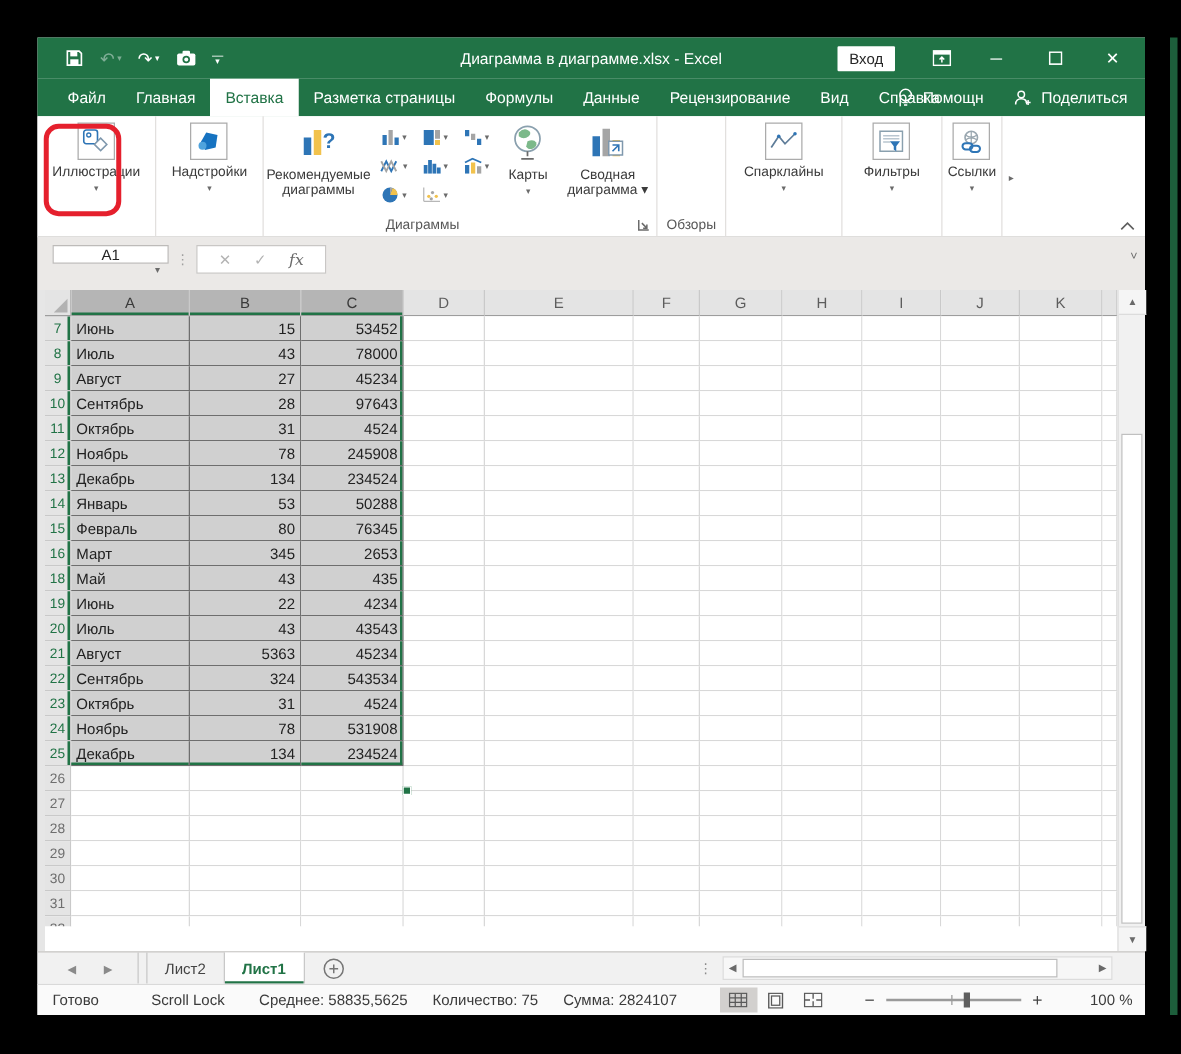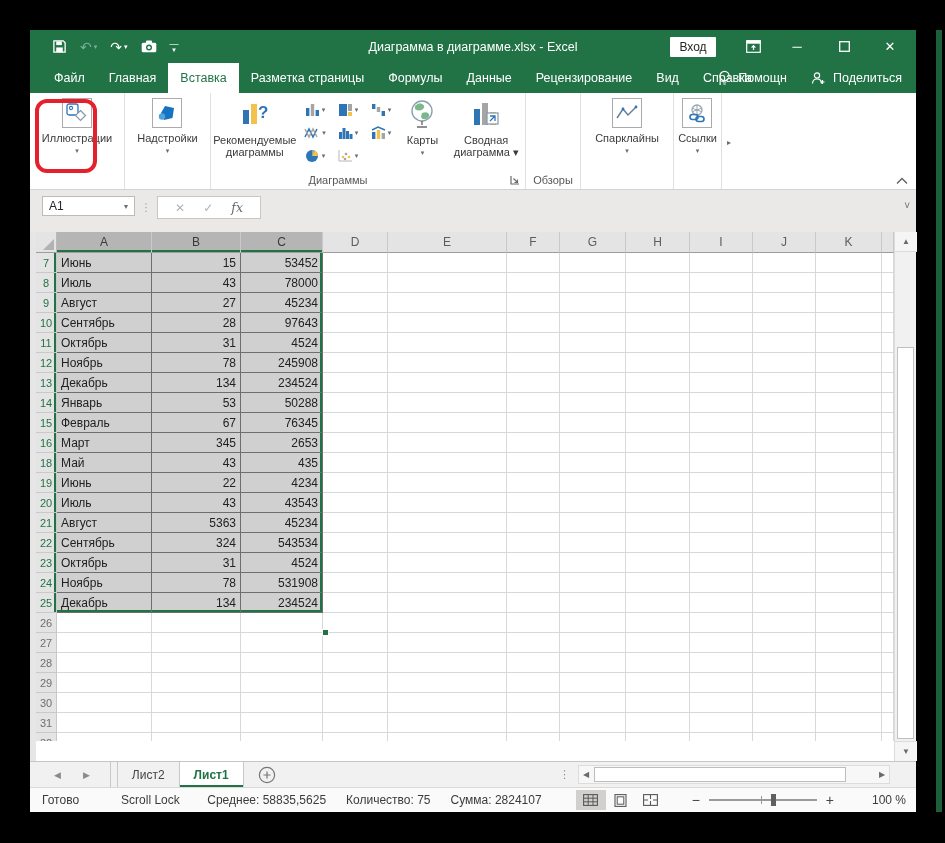--- a/index.html
+++ b/index.html
@@ -42,22 +42,22 @@
   .cg-cell { display:flex; align-items:center; justify-content:center; gap:2px; }
   .cg-dd { font-size:7px; color:#6b6b6b; }
   .more-strip { width:14px; display:flex; align-items:center; justify-content:center; color:#6b6b6b;
                 font-size:8px; border-right:none; }
   .collapse-chevron { position:absolute; right:8px; bottom:4px; color:#5f5f5f; font-size:10px; }
   .red-annot { position:absolute; left:5px; top:69px; width:62px; height:74px; border:4px solid #e5202d;
                border-radius:12px; z-index:60; pointer-events:none; }
   
   .fbar { position:absolute; top:160px; left:0; right:0; height:42px; background:#ebe9e7;
           display:flex; align-items:flex-start; padding:6px 24px 0 12px; }
-  .namebox { width:93px; height:20px; background:#fff; border:1px solid #bdbbb9; display:flex;
-             align-items:center; font-size:12px; color:#262626; padding:0 6px; }
+  .namebox { width:93px; height:15px; background:#fff; border:1px solid #bdbbb9; display:flex;
+             align-items:center; font-size:12px; color:#262626; padding:0 6px;flex-direction:column; }
   .namebox .nb-dd { margin-left:auto; font-size:8px; color:#6b6b6b; }
   .fdots { width:22px; display:flex; align-items:center; justify-content:center; height:23px;
            color:#a0a0a0; font-size:11px; letter-spacing:0; }
   .fxbox { width:104px; height:23px; background:#fff; border:1px solid #c9c7c5; display:flex;
            align-items:center; justify-content:space-around; padding:0 8px; }
   .fx-x, .fx-ch { color:#b3b3b3; font-size:12px; }
   .fx-fx { color:#696969; font-size:12.5px; font-style:italic; font-family:"DejaVu Serif", serif; }
   .ffield { flex:1; height:23px; background:#fff; border:1px solid #c9c7c5; margin-left:6px;
             display:flex; align-items:center; font-size:12px; color:#262626; padding:0 8px; }
   .fexpand { position:absolute; right:6px; top:10px; color:#6b6b6b; font-size:10px; }
@@ -363,20 +363,33 @@
               <path d="M1 13 L7 4 L12 10 L20 2" fill="none" stroke="#5f7d99" stroke-width="1.4"></path>
               <circle cx="7" cy="4" r="1.4" fill="#2e75b6"></circle>
               <circle cx="20" cy="2" r="1.4" fill="#2e75b6"></circle>
             </svg>
         </span>
         <span class="blabel">Спарклайны</span>
         <span class="ddv">▾</span>
       </div>
     </div>
 
+    <div class="rgroup" style="width:80px;">
+      <div class="bigbtn">
+        <span class="boxicon">
+          <svg width="20" height="18" viewBox="0 0 20 18">
+              <rect x="1" y="1" width="18" height="16" fill="#fff" stroke="#8aa0ae" stroke-width="1.2"></rect>
+              <path d="M3.5 4.5 h13 M3.5 7 h13 M3.5 9.5 h6" stroke="#b9c6d0" stroke-width="1.2"></path>
+              <path d="M9 9 h8 l-3 4 v4 l-2-1.4 v-2.6 z" fill="#2e75b6"></path>
+            </svg>
+        </span>
+        <span class="blabel">Фильтры</span>
+        <span class="ddv">▾</span>
+      </div>
+    </div>
 
     <div class="rgroup" style="width:48px;">
       <div class="bigbtn">
         <span class="boxicon">
           <svg width="20" height="19" viewBox="0 0 20 19">
               <circle cx="10" cy="6" r="5" fill="none" stroke="#9aa7b0" stroke-width="1.3"></circle>
               <path d="M10 1 v10 M5.3 4 a8 8 0 0 0 9.4 0 M5.3 8 a8 8 0 0 1 9.4 0" fill="none" stroke="#9aa7b0" stroke-width="1"></path>
               <rect x="3" y="10.5" width="8" height="5" rx="2.5" fill="none" stroke="#2e75b6" stroke-width="1.6"></rect>
               <rect x="9" y="12.5" width="8" height="5" rx="2.5" fill="none" stroke="#2e75b6" stroke-width="1.6"></rect>
             </svg>
@@ -545,21 +558,21 @@
           <div class="g-c" style="width:66px"></div>
           <div class="g-c" style="width:64px"></div>
           <div class="g-c" style="width:63px"></div>
           <div class="g-c" style="width:63px"></div>
           <div class="g-c" style="width:66px"></div>
           <div class="g-c" style="width:12px"></div>
         </div>
         <div class="g-row">
           <div class="g-rh selhdr">15</div>
           <div class="g-c sel   " style="width:95px">Февраль</div>
-          <div class="g-c sel num  " style="width:89px">67</div>
+          <div class="g-c sel num  " style="width:89px">80</div>
           <div class="g-c sel num c-last " style="width:82px">76345</div>
           <div class="g-c" style="width:65px"></div>
           <div class="g-c" style="width:119px"></div>
           <div class="g-c" style="width:53px"></div>
           <div class="g-c" style="width:66px"></div>
           <div class="g-c" style="width:64px"></div>
           <div class="g-c" style="width:63px"></div>
           <div class="g-c" style="width:63px"></div>
           <div class="g-c" style="width:66px"></div>
           <div class="g-c" style="width:12px"></div>

